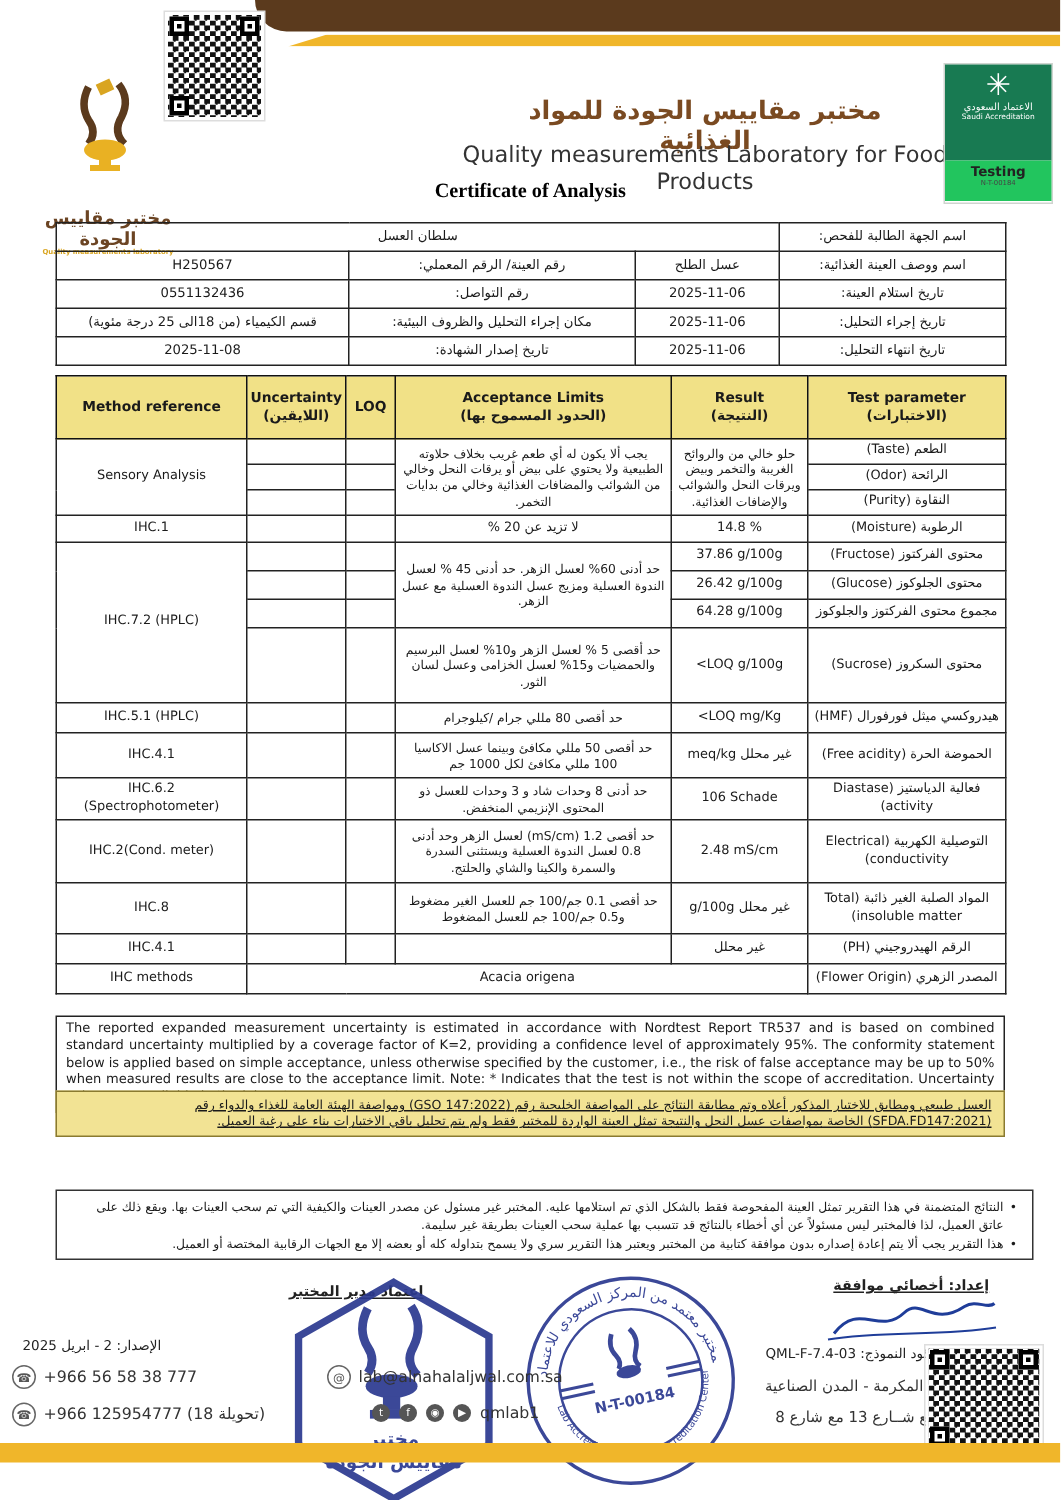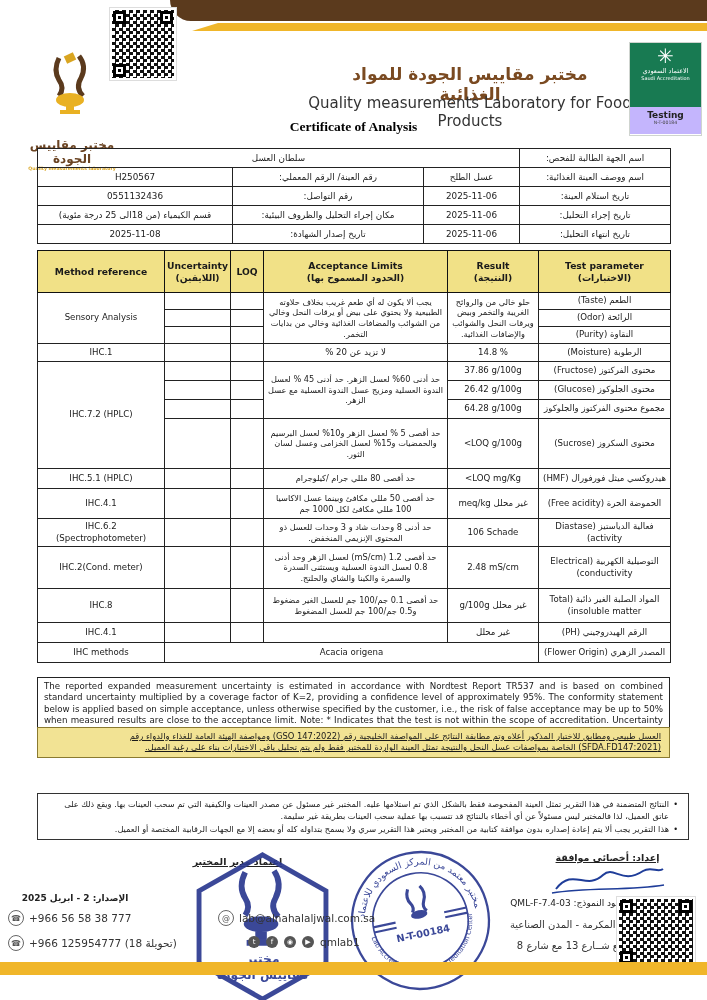--- a/index.html
+++ b/index.html
@@ -23,21 +23,21 @@
   .qr .fp{position:absolute;width:13px;height:13px;border:3px solid #000;background:#fff;box-sizing:border-box;}
   .qr .fp::after{content:"";position:absolute;left:2px;top:2px;width:3px;height:3px;background:#000;}
   .qr-top{left:110px;top:8px;width:62px;height:68px;}
   .qr-footer{left:617px;top:897px;width:74px;height:66px;}
   .ilac{left:543px;top:44px;width:84px;height:84px;}
   .saudi{left:629px;top:42px;width:71px;height:92px;border:1px solid #cfd4cf;font-size:0;}
   .saudi .top{background:#187a52;color:#fff;height:62px;text-align:center;padding-top:2px;}
   .saudi .top .star{font-size:20px;line-height:22px;}
   .saudi .nm-ar{font-size:6.5px;display:block;}
   .saudi .nm-en{font-size:5px;display:block;}
-  .saudi .bot{background:#c4b5fd;text-align:center;height:27px;}
+  .saudi .bot{background:#22c55e;text-align:center;height:27px;}
   .saudi .scope{font-size:9px;font-weight:bold;color:#222;display:block;padding-top:3px;}
   .saudi .num{font-size:4.6px;color:#444;display:block;}
   
   table{border-collapse:collapse;table-layout:fixed;}
   .info-table{left:37px;top:148px;width:633px;direction:rtl;}
   .info-table td{border:1px solid #222;height:18px;font-size:8.8px;text-align:center;vertical-align:middle;padding:0 3px;}
   .info-table .lbl{font-size:8.8px;}
   
   .results{left:37px;top:250px;width:633px;border:1.5px solid #000;}
   .results th{background:#f1e187;border:1.2px solid #111;font-size:9.2px;line-height:1.25;padding:2px;}
@@ -328,21 +328,21 @@
       <rect x="24" y="71" width="22" height="2" fill="#2b3990"></rect>
     <rect x="94" y="66" width="22" height="2" fill="#2b3990"></rect>
       <rect x="94" y="71" width="22" height="2" fill="#2b3990"></rect>
     <path d="M64 38 Q60 46 64 52 Q67 57 64 61" fill="none" stroke="#2b3990" stroke-width="3"></path>
     <path d="M76 37 Q81 44 77 52 Q74 58 78 62" fill="none" stroke="#2b3990" stroke-width="3"></path>
     <ellipse cx="70" cy="64" rx="8" ry="4" fill="#2b3990"></ellipse>
     <text x="70" y="86" text-anchor="middle" font-size="9.5" font-weight="bold" fill="#2b3990" font-family="DejaVu Sans, sans-serif">N-T-00184</text>
   </svg>
 
   <div class="abs meta" style="left:470px;top:898px;width:150px;text-align:right;">كود النموذج: QML-F-7.4-03</div>
-  <div class="abs meta" style="left:15px;top:893px;width:120px;text-align:center;font-weight:bold;">الإصدار: 2 - ابريل 2025</div>
+  <div class="abs meta" style="left:15px;top:893px;width:120px;text-align:left;">الإصدار: 2 - ابريل 2025</div>
 
   <div class="abs contact" style="left:8px;top:910px;">
     <span class="icn">☎</span>
     <span>+966 56 58 38 777</span>
   </div>
   <div class="abs contact" style="left:8px;top:935px;">
     <span class="icn">☎</span>
     <span dir="ltr">+966 125954777 (تحويلة 18)</span>
   </div>
 

